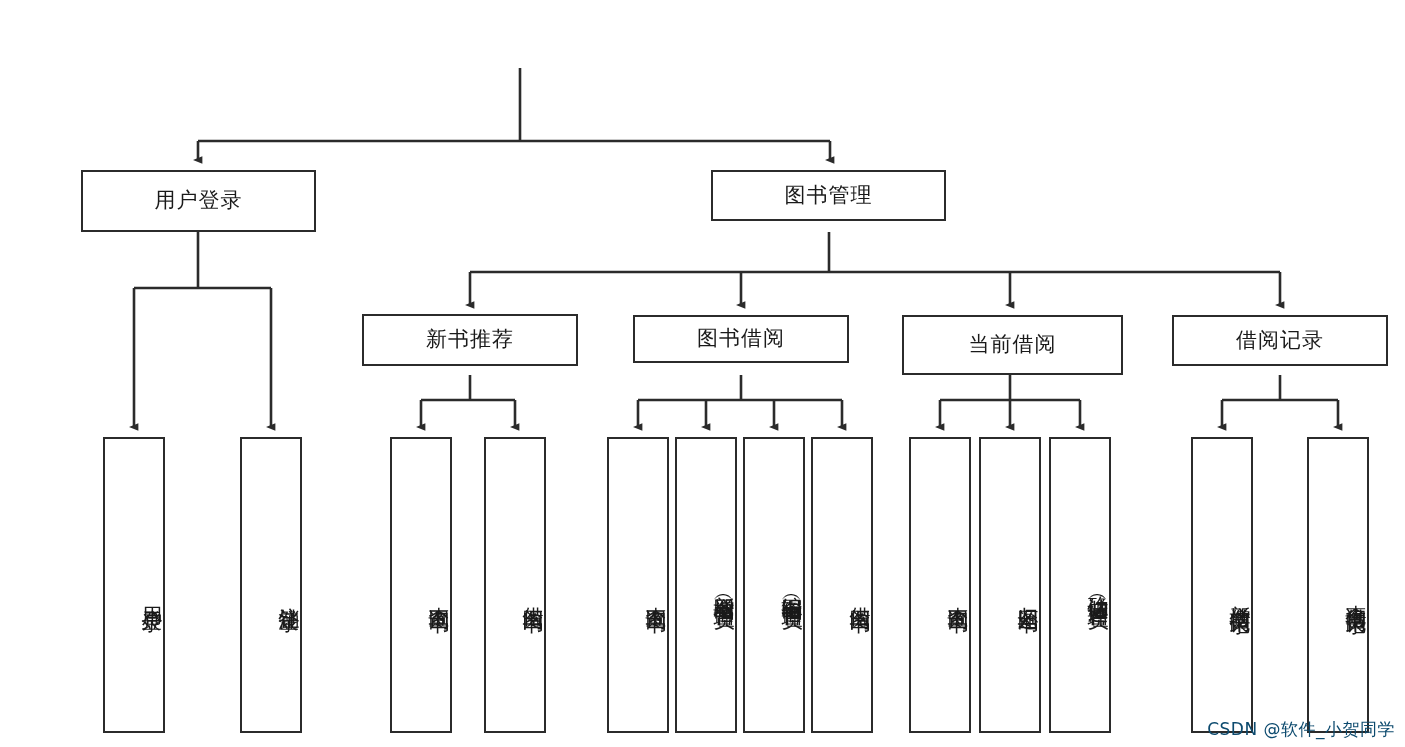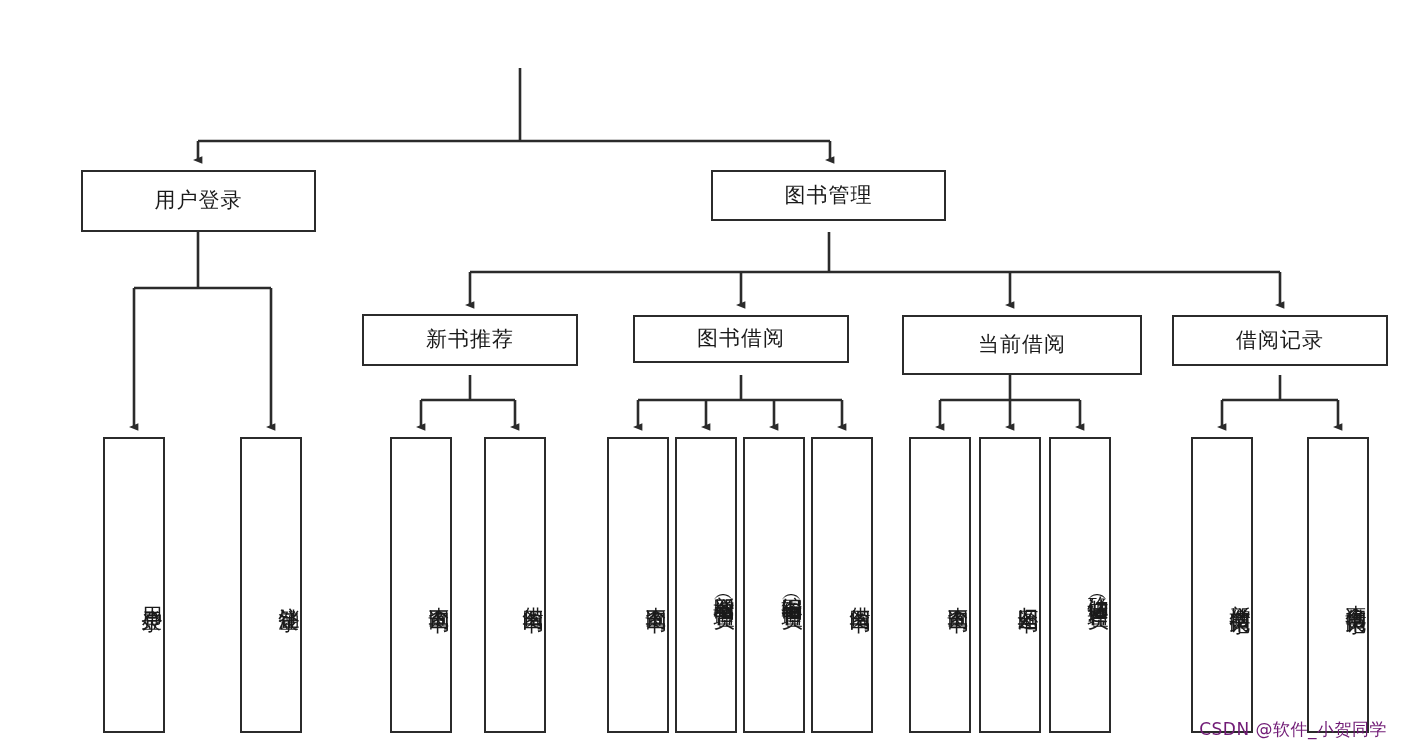--- a/index.html
+++ b/index.html
@@ -49,23 +49,23 @@
     writing-mode:vertical-rl;
     text-orientation:upright;
   }
   svg.links{
     position:absolute;left:0;top:0;width:1405px;height:747px;
     z-index:1;
     pointer-events:none;
   }
   .watermark{
     position:absolute;
-    right:18px;bottom:6px;
+    right:10px;bottom:6px;
     font-size:17px;
-    color:#701a75;
+    color:#0c4a6e;
     letter-spacing:.5px;
     z-index:9;
     white-space:nowrap;
   }
 </style>
 </head>
 <body>
 
 <div id="diagram">
 
@@ -126,21 +126,21 @@
   <div class="node h" style="left:711px;top:170px;width:235px;height:51px;">
     <span class="txt">图书管理</span>
   </div>
 
   <div class="node h" style="left:362px;top:305px;width:216px;height:52px;margin-top:9px;">
     <span class="txt">新书推荐</span>
   </div>
   <div class="node h" style="left:633px;top:315px;width:216px;height:48px;">
     <span class="txt">图书借阅</span>
   </div>
-  <div class="node h" style="left:902px;top:315px;width:240px;height:60px;">
+  <div class="node h" style="left:902px;top:315px;width:221px;height:60px;">
     <span class="txt">当前借阅</span>
   </div>
   <div class="node h" style="left:1172px;top:315px;width:216px;height:51px;">
     <span class="txt">借阅记录</span>
   </div>
 
   <div class="node v" style="left:103px;top:437px;width:62px;height:296px;">
     <span class="txt">用户登录</span>
   </div>
   <div class="node v" style="left:240px;top:437px;width:62px;height:296px;">

